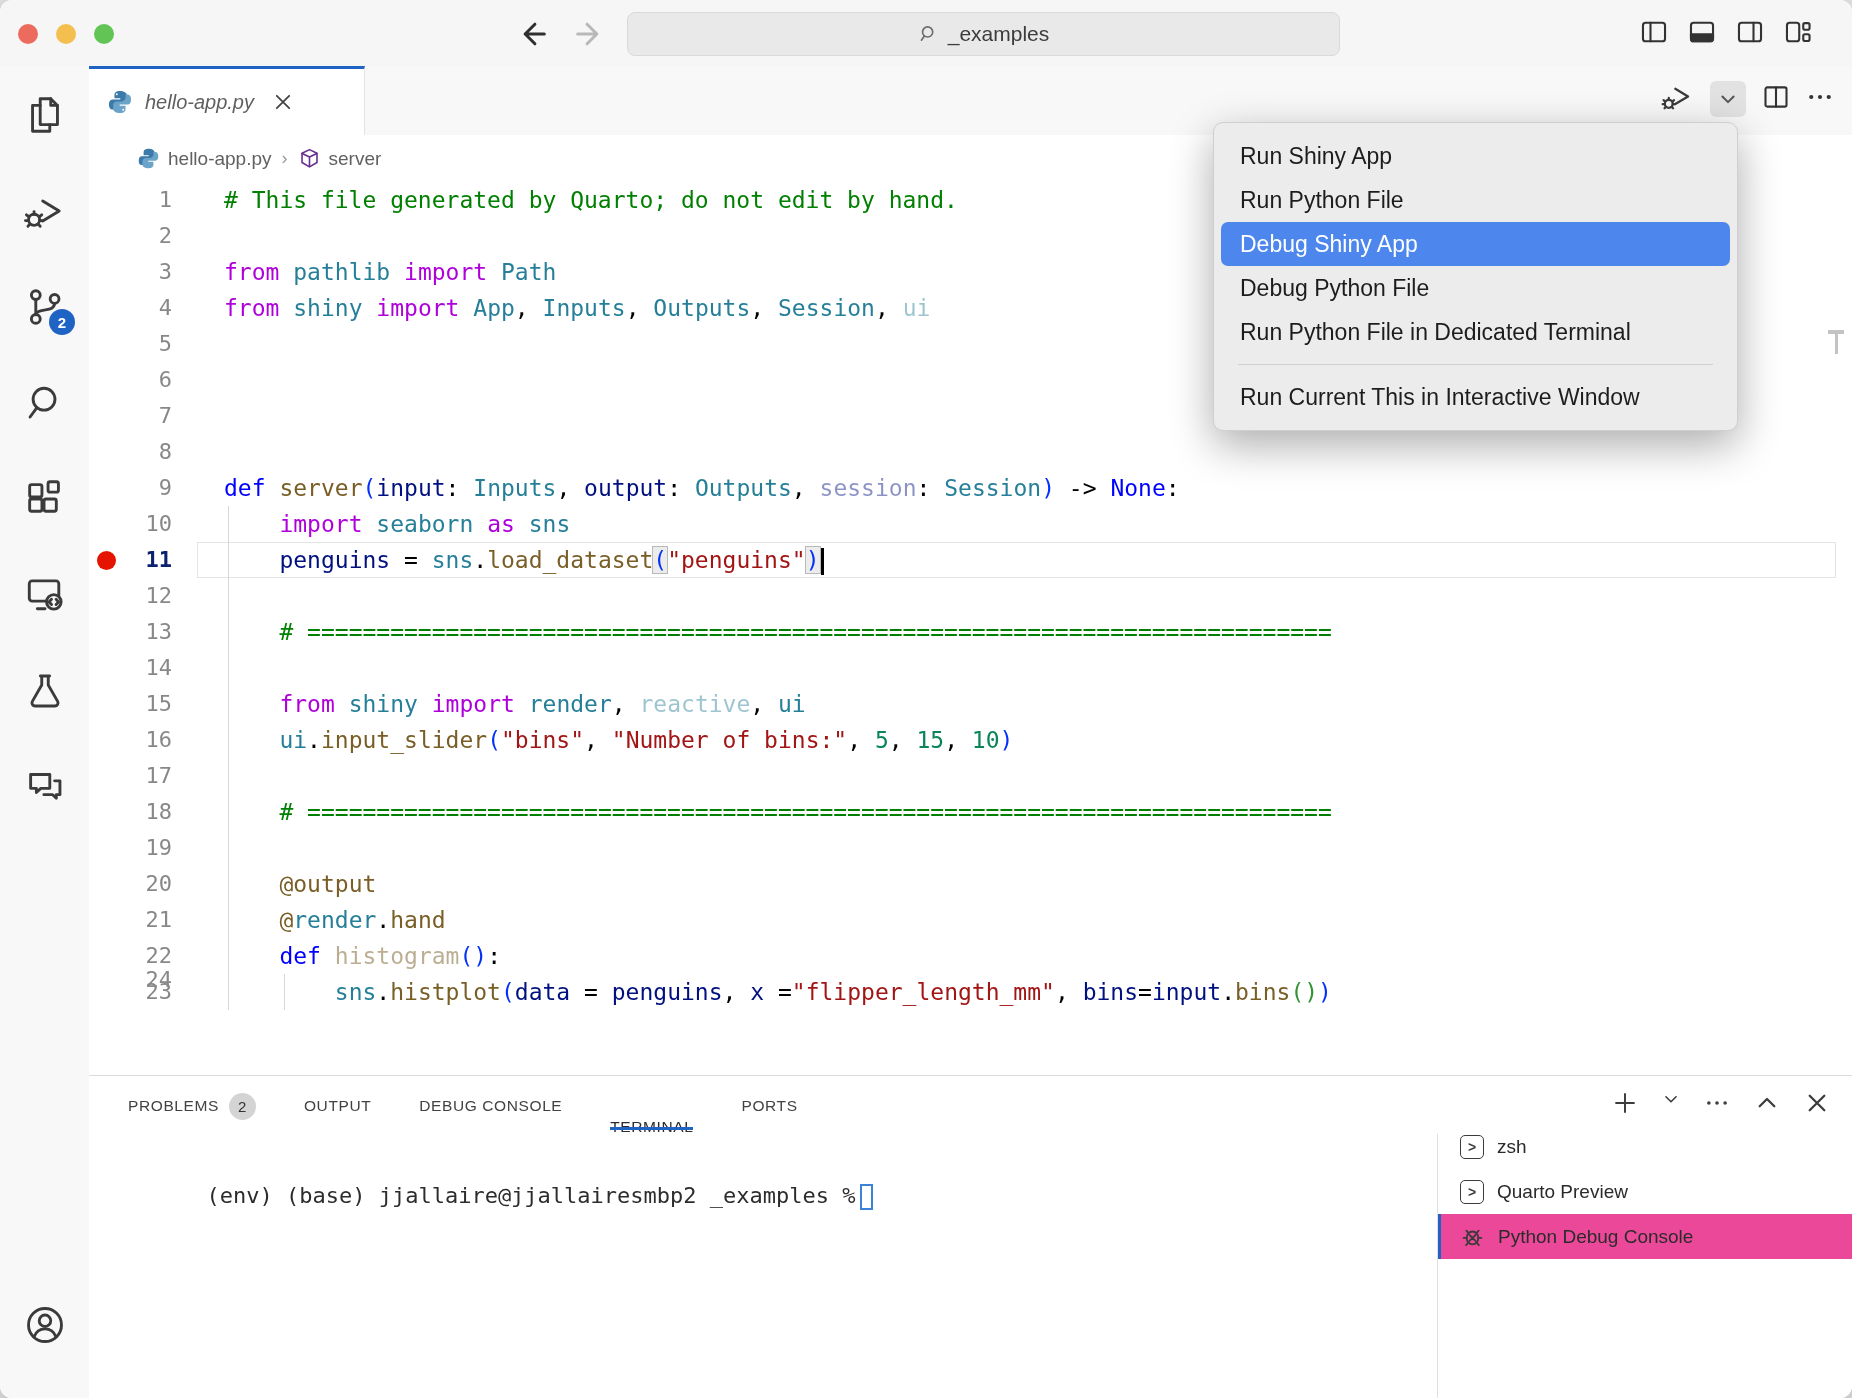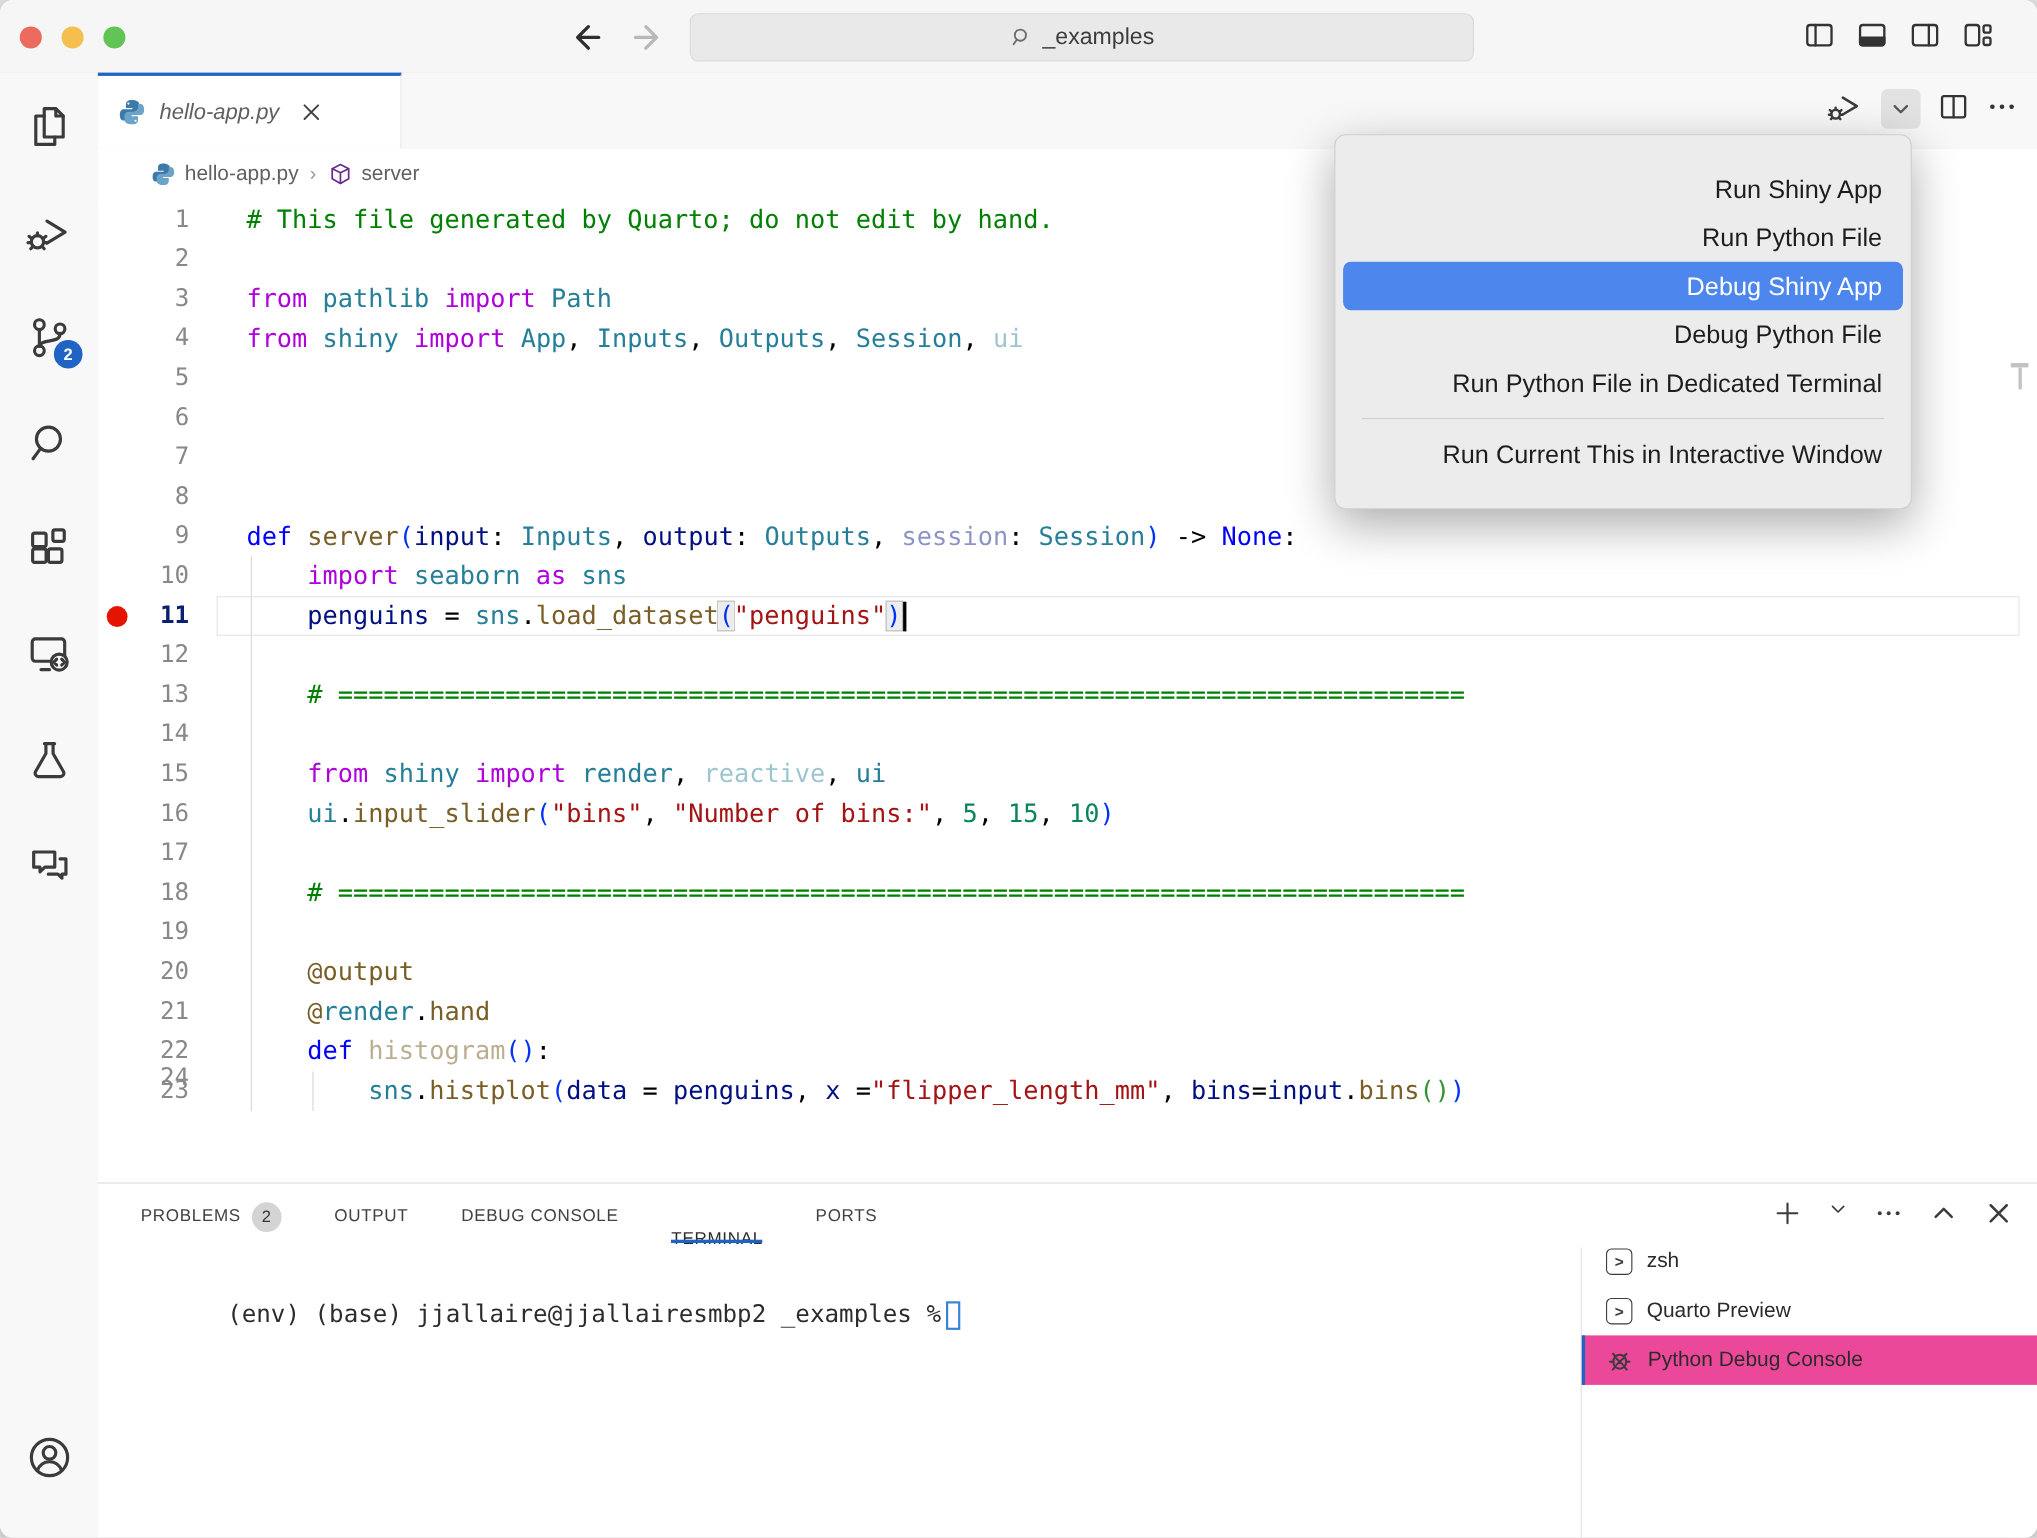--- a/index.html
+++ b/index.html
@@ -44,21 +44,21 @@
   .tok-type{color:var(--tok-type);} .tok-var{color:var(--tok-var);} .tok-str{color:var(--tok-str);}
   .tok-num{color:var(--tok-num);} .tok-cmt{color:var(--tok-cmt);} .tok-pln{color:#000;}
   .tok-brk1{color:var(--tok-brk1);} .tok-brk2{color:var(--tok-brk2);}
   .tok-brkm{color:var(--tok-brk1);background:#ececec;box-shadow:0 0 0 1px #b9b9b9;}
   .tok-fadetype{color:var(--tok-type);opacity:.45;} .tok-fadevar{color:var(--tok-var);opacity:.45;}
   .tok-fadefn{color:var(--tok-fn);opacity:.5;}
   .caret{display:inline-block;width:3px;height:27px;background:#000;vertical-align:middle;margin-left:1px;}
   .ruler-mark{position:absolute;background:#c3c3c3;}
   
   .menu{position:absolute;left:1213px;top:122px;width:523px;background:#ececec;border:1px solid #cfcfcf;border-radius:10px;
-    box-shadow:0 14px 44px rgba(0,0,0,.33);padding:27px 0;z-index:30;text-align:right;}
+    box-shadow:0 14px 44px rgba(0,0,0,.33);padding:11px 0;z-index:30;}
   .menu-item{height:44px;line-height:44px;margin:0 7px;padding:0 19px;font-size:23px;color:#1d1d1f;border-radius:7px;}
   .menu-item.selected{background:var(--menusel);color:#fff;}
   .menu-sep{height:1px;background:#cfcfcf;margin:10px 24px;}
   
   .panel{position:absolute;left:89px;top:1075px;right:0;bottom:0;background:#fff;border-top:1px solid #dcdcdc;}
   .panel-tabs{position:absolute;left:39px;top:0;height:60px;display:flex;align-items:center;gap:48px;}
   .panel-tab{font-size:15.5px;letter-spacing:.6px;color:#424242;height:60px;display:flex;align-items:center;gap:10px;position:relative;}
   .panel-tab.active{color:#2b2b2b;align-items:flex-end;}
   .panel-tab.active::after{content:"";position:absolute;left:0;right:0;bottom:6px;height:3px;background:var(--accent);}
   .ptab-badge{background:#d4d4d4;color:#333;min-width:27px;height:27px;border-radius:14px;font-size:15px;

